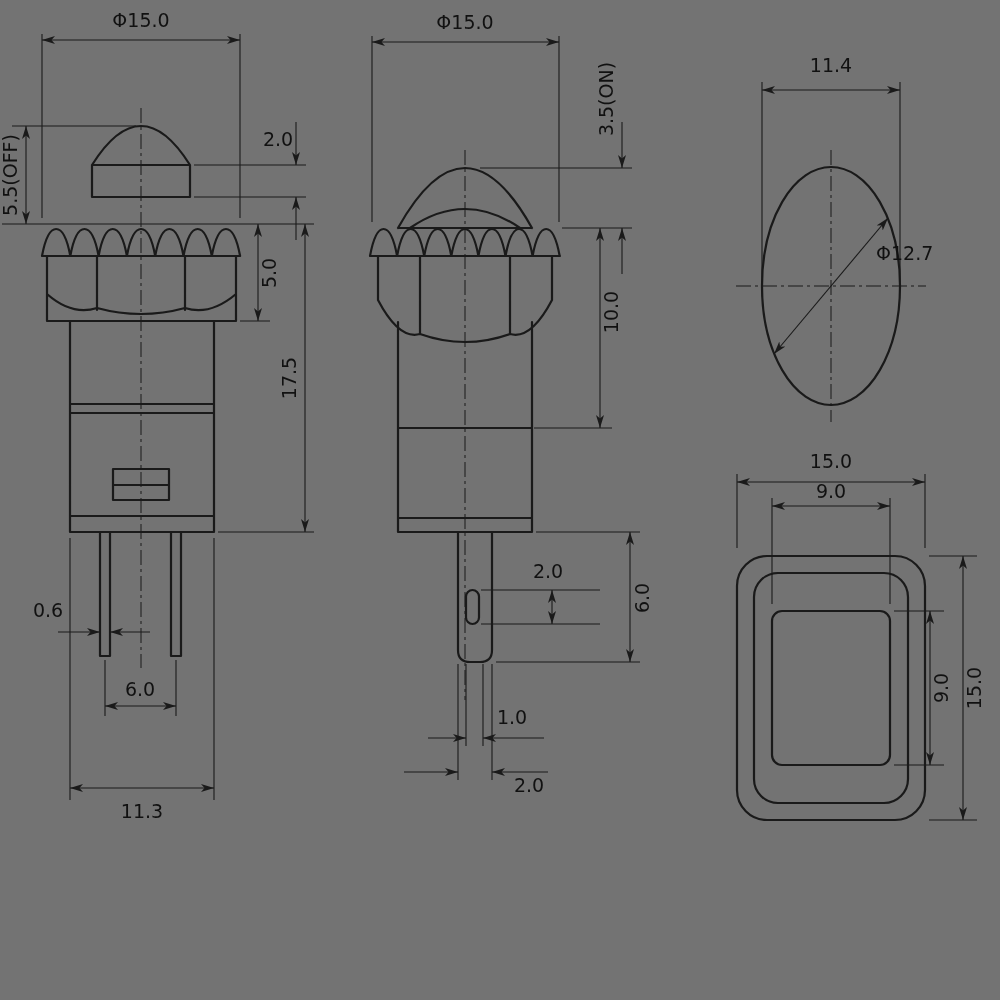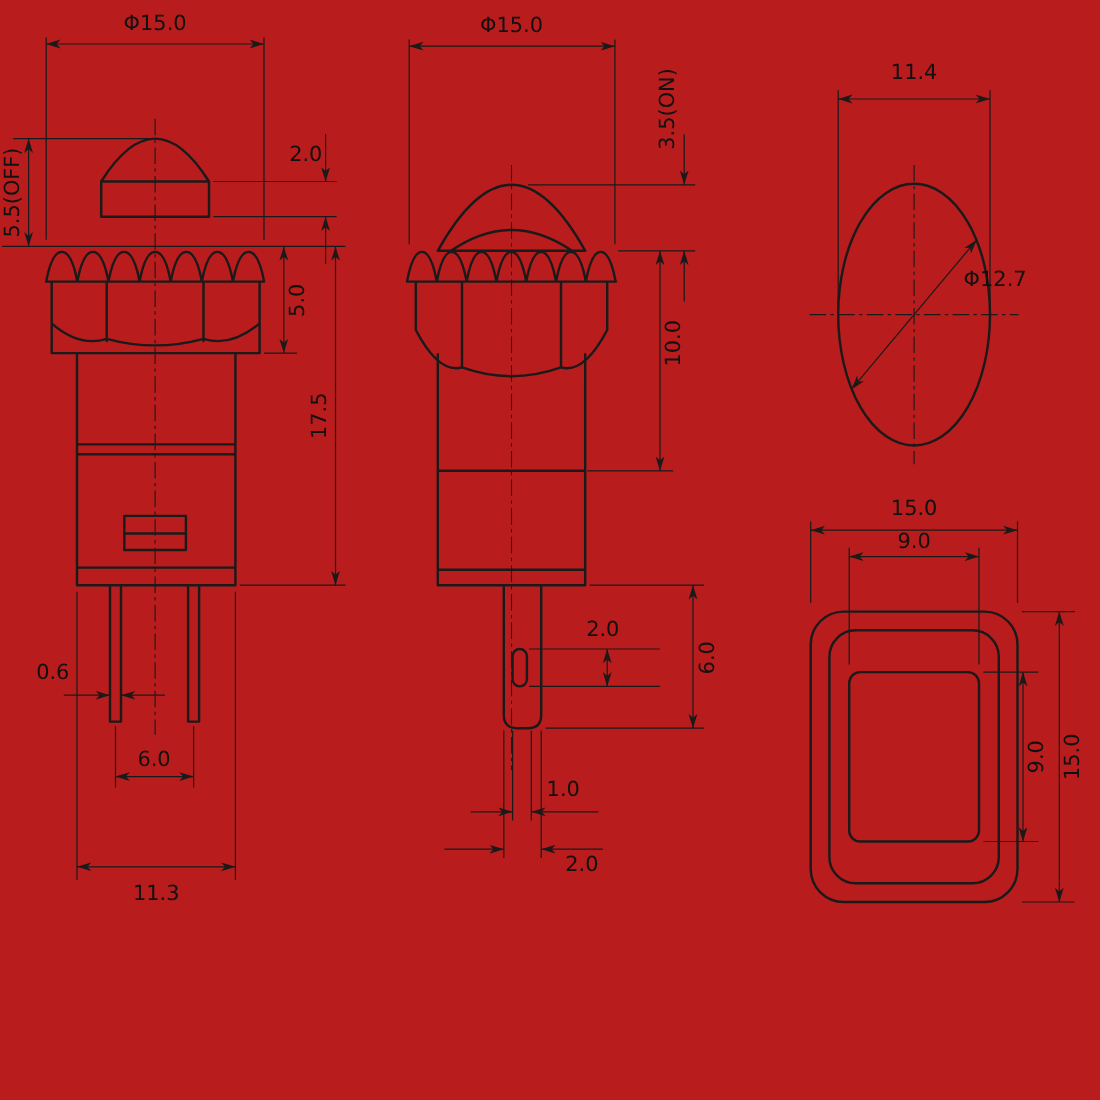--- a/index.html
+++ b/index.html
@@ -1,16 +1,16 @@
 <!DOCTYPE html>
 <html><head>
 <meta charset="utf-8">
 <style>
   html,body{margin:0;padding:0;background:#ffffff;}
-  .canvas{width:1000px;height:1000px;background:#b91c1c;position:relative;overflow:hidden;}
+  .canvas{width:1000px;height:1000px;background:#737373;position:relative;overflow:hidden;}
   svg{display:block;}
   .obj{stroke:#1a1a1a;stroke-width:2.2;fill:none;stroke-linecap:round;stroke-linejoin:round;}
   .thin{stroke:#1a1a1a;stroke-width:1.1;fill:none;}
   .dim{stroke:#1a1a1a;stroke-width:1.1;fill:none;}
   .cl{stroke:#1a1a1a;stroke-width:1;fill:none;stroke-dasharray:15 4 3 4;}
   text{font-family:"DejaVu Sans",sans-serif;font-size:19px;fill:#111;text-anchor:middle;}
   text.start{text-anchor:start;}
 </style>
 </head>
 <body>

